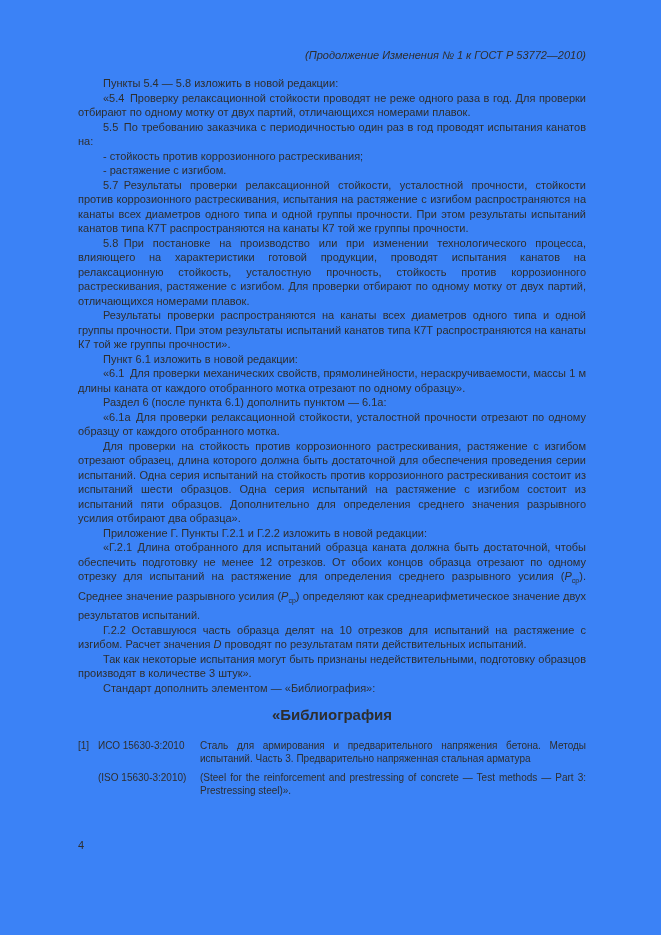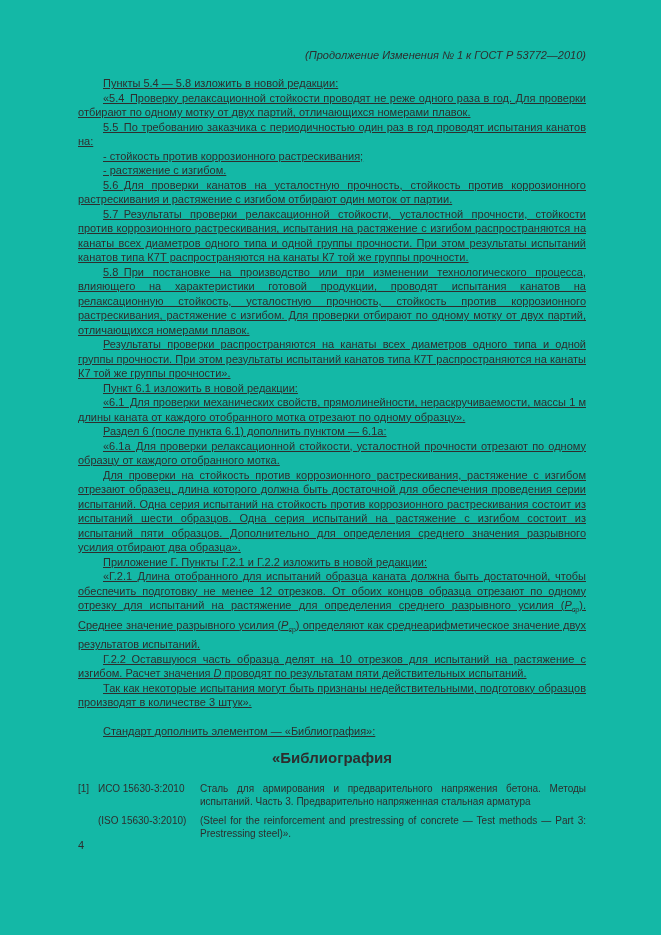--- a/index.html
+++ b/index.html
@@ -4,21 +4,21 @@
 <style>
   html, body {
     margin: 0;
     padding: 0;
     background: #ffffff;
   }
   .page {
     position: relative;
     width: 661px;
     height: 935px;
-    background: #14b8a6;
+    background: #3b82f6;
     color: #2e2e2e;
     font-family: "Liberation Sans", sans-serif;
     overflow: hidden;
   }
   .content {
     position: absolute;
     left: 78px;
     top: 48px;
     width: 508px;
   }
@@ -28,24 +28,23 @@
     font-style: italic;
     text-align: right;
     margin-bottom: 14px;
   }
   .body-text p.para {
     margin: 0;
     font-size: 11px;
     line-height: 14.5px;
     text-align: justify;
     text-indent: 25px;
-    text-decoration: underline;
   }
   .body-text p.para.gap-top {
-    margin-top: 14px;
+    margin-top: 0;
   }
   .para i { font-style: italic; }
   .para sub {
     font-size: 7px;
     vertical-align: sub;
     font-style: normal;
   }
   .bib-title {
     margin-top: 13px;
     font-size: 15px;
@@ -81,21 +80,20 @@
 <div class="page">
   <div class="content">
     <div class="running-header">(Продолжение Изменения № 1 к ГОСТ Р 53772—2010)</div>
 
     <div class="body-text">
         <p class="para">Пункты 5.4 — 5.8 изложить в новой редакции:</p>
         <p class="para">«5.4 Проверку релаксационной стойкости проводят не реже одного раза в год. Для проверки отбирают по одному мотку от двух партий, отличающихся номерами плавок.</p>
         <p class="para">5.5 По требованию заказчика с периодичностью один раз в год проводят испытания канатов на:</p>
         <p class="para">- стойкость против коррозионного растрескивания;</p>
         <p class="para">- растяжение с изгибом.</p>
-        <p class="para">5.6 Для проверки канатов на усталостную прочность, стойкость против коррозионного растрескивания и растяжение с изгибом отбирают один моток от партии.</p>
         <p class="para">5.7 Результаты проверки релаксационной стойкости, усталостной прочности, стойкости против коррозионного растрескивания, испытания на растяжение с изгибом распространяются на канаты всех диаметров одного типа и одной группы прочности. При этом результаты испытаний канатов типа К7Т распространяются на канаты К7 той же группы прочности.</p>
         <p class="para">5.8 При постановке на производство или при изменении технологического процесса, влияющего на характеристики готовой продукции, проводят испытания канатов на релаксационную стойкость, усталостную прочность, стойкость против коррозионного растрескивания, растяжение с изгибом. Для проверки отбирают по одному мотку от двух партий, отличающихся номерами плавок.</p>
         <p class="para">Результаты проверки распространяются на канаты всех диаметров одного типа и одной группы прочности. При этом результаты испытаний канатов типа К7Т распространяются на канаты К7 той же группы прочности».</p>
         <p class="para">Пункт 6.1 изложить в новой редакции:</p>
         <p class="para">«6.1 Для проверки механических свойств, прямолинейности, нераскручиваемости, массы 1 м длины каната от каждого отобранного мотка отрезают по одному образцу».</p>
         <p class="para">Раздел 6 (после пункта 6.1) дополнить пунктом — 6.1а:</p>
         <p class="para">«6.1а Для проверки релаксационной стойкости, усталостной прочности отрезают по одному образцу от каждого отобранного мотка.</p>
         <p class="para">Для проверки на стойкость против коррозионного растрескивания, растяжение с изгибом отрезают образец, длина которого должна быть достаточной для обеспечения проведения серии испытаний. Одна серия испытаний на стойкость против коррозионного растрескивания состоит из испытаний шести образцов. Одна серия испытаний на растяжение с изгибом состоит из испытаний пяти образцов. Дополнительно для определения среднего значения разрывного усилия отбирают два образца».</p>
         <p class="para">Приложение Г. Пункты Г.2.1 и Г.2.2 изложить в новой редакции:</p>
         <p class="para">«Г.2.1 Длина отобранного для испытаний образца каната должна быть достаточной, чтобы обеспечить подготовку не менее 12 отрезков. От обоих концов образца отрезают по одному отрезку для испытаний на растяжение для определения среднего разрывного усилия (<i>P</i><sub>ср</sub>). Среднее значение разрывного усилия (<i>P</i><sub>ср</sub>) определяют как среднеарифметическое значение двух результатов испытаний.</p>

